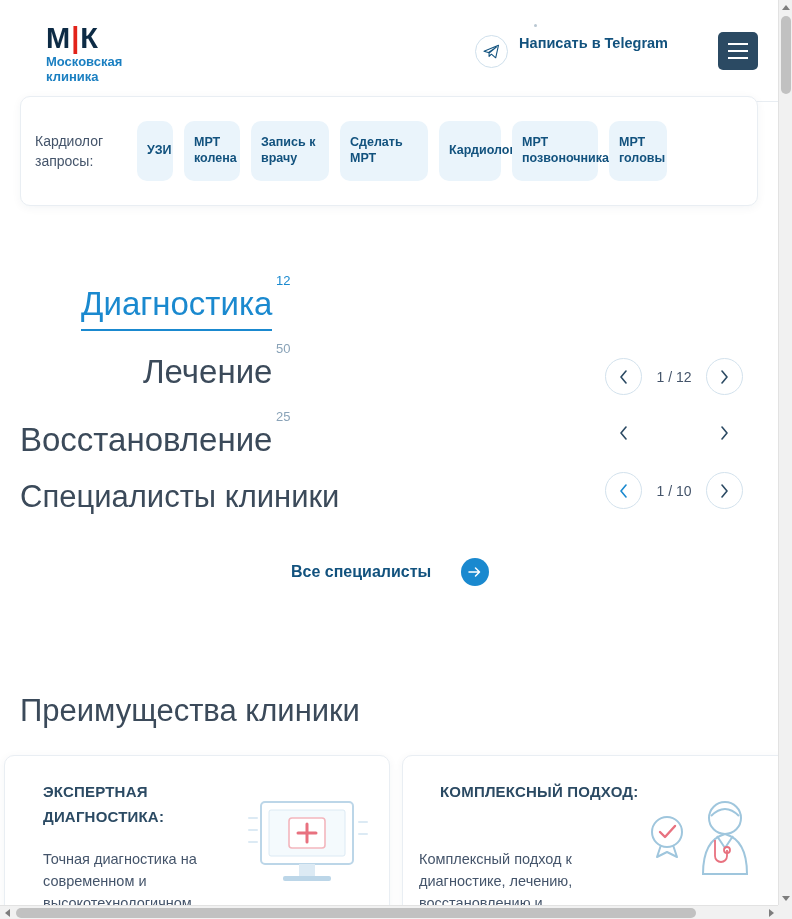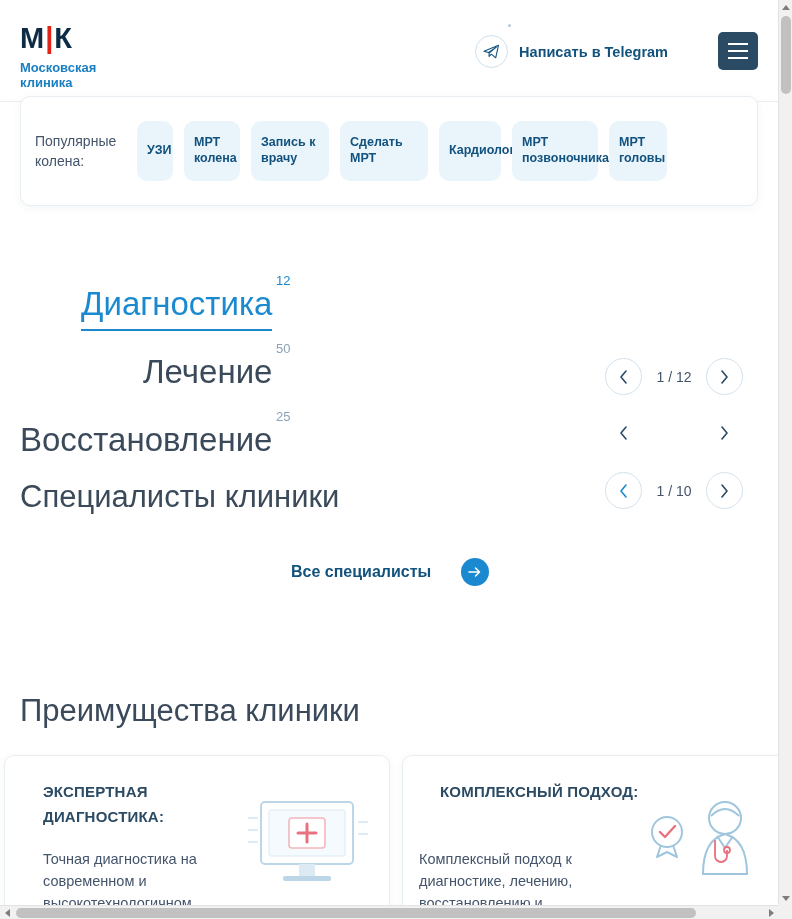--- a/index.html
+++ b/index.html
@@ -19,20 +19,21 @@
   }
 
   
   #page {
     position: absolute;
     top: 0; left: 0;
     width: 778px;
     height: 905px;
     background: #ffffff;
     overflow: hidden;
+    padding-left: 26px;
   }
 
   
   .header {
     position: relative;
     height: 102px;
     background: #ffffff;
     border-bottom: 1px solid #e8edf2;
   }
   .logo {
@@ -43,31 +44,31 @@
   .logo-mark {
     font-size: 29px;
     font-weight: bold;
     color: #0d2b45;
     letter-spacing: 1px;
     line-height: 1;
     height: 26px;
   }
   .logo-mark .accent { color: #e2231a; }
   .logo-text {
-    margin-top: 11px;
+    margin-top: 5px;
     font-size: 13px;
     font-weight: bold;
     color: #1a7fc1;
     line-height: 1.15;
   }
   .tg-link {
     position: absolute;
     right: 110px; top: 35px;
     display: flex;
-    align-items: center;
+    align-items: flex-start;
     gap: 11px;
     cursor: pointer;
   }
   .tg-circle {
     width: 33px; height: 33px;
     border-radius: 50%;
     border: 1px solid #cfe0ec;
     display: flex; align-items: center; justify-content: center;
   }
   .tg-circle svg { display: block; }
@@ -381,21 +382,21 @@
 
       <div class="burger" title="menu">
         <span></span>
           <span></span>
           <span></span>
       </div>
     </div>
 
     <div class="pop-card">
       <div class="pop-inner">
-        <div class="pop-label">Популярные колена:</div>
+        <div class="pop-label">Кардиолог запросы:</div>
         <div class="chips">
           <div class="chip w1">УЗИ</div>
           <div class="chip w2">МРТ колена</div>
           <div class="chip w3">Запись к врачу</div>
           <div class="chip w4">Сделать МРТ</div>
           <div class="chip w5">Кардиолог</div>
           <div class="chip w6">МРТ позвоночника</div>
           <div class="chip w7">МРТ головы</div>
         </div>
       </div>

